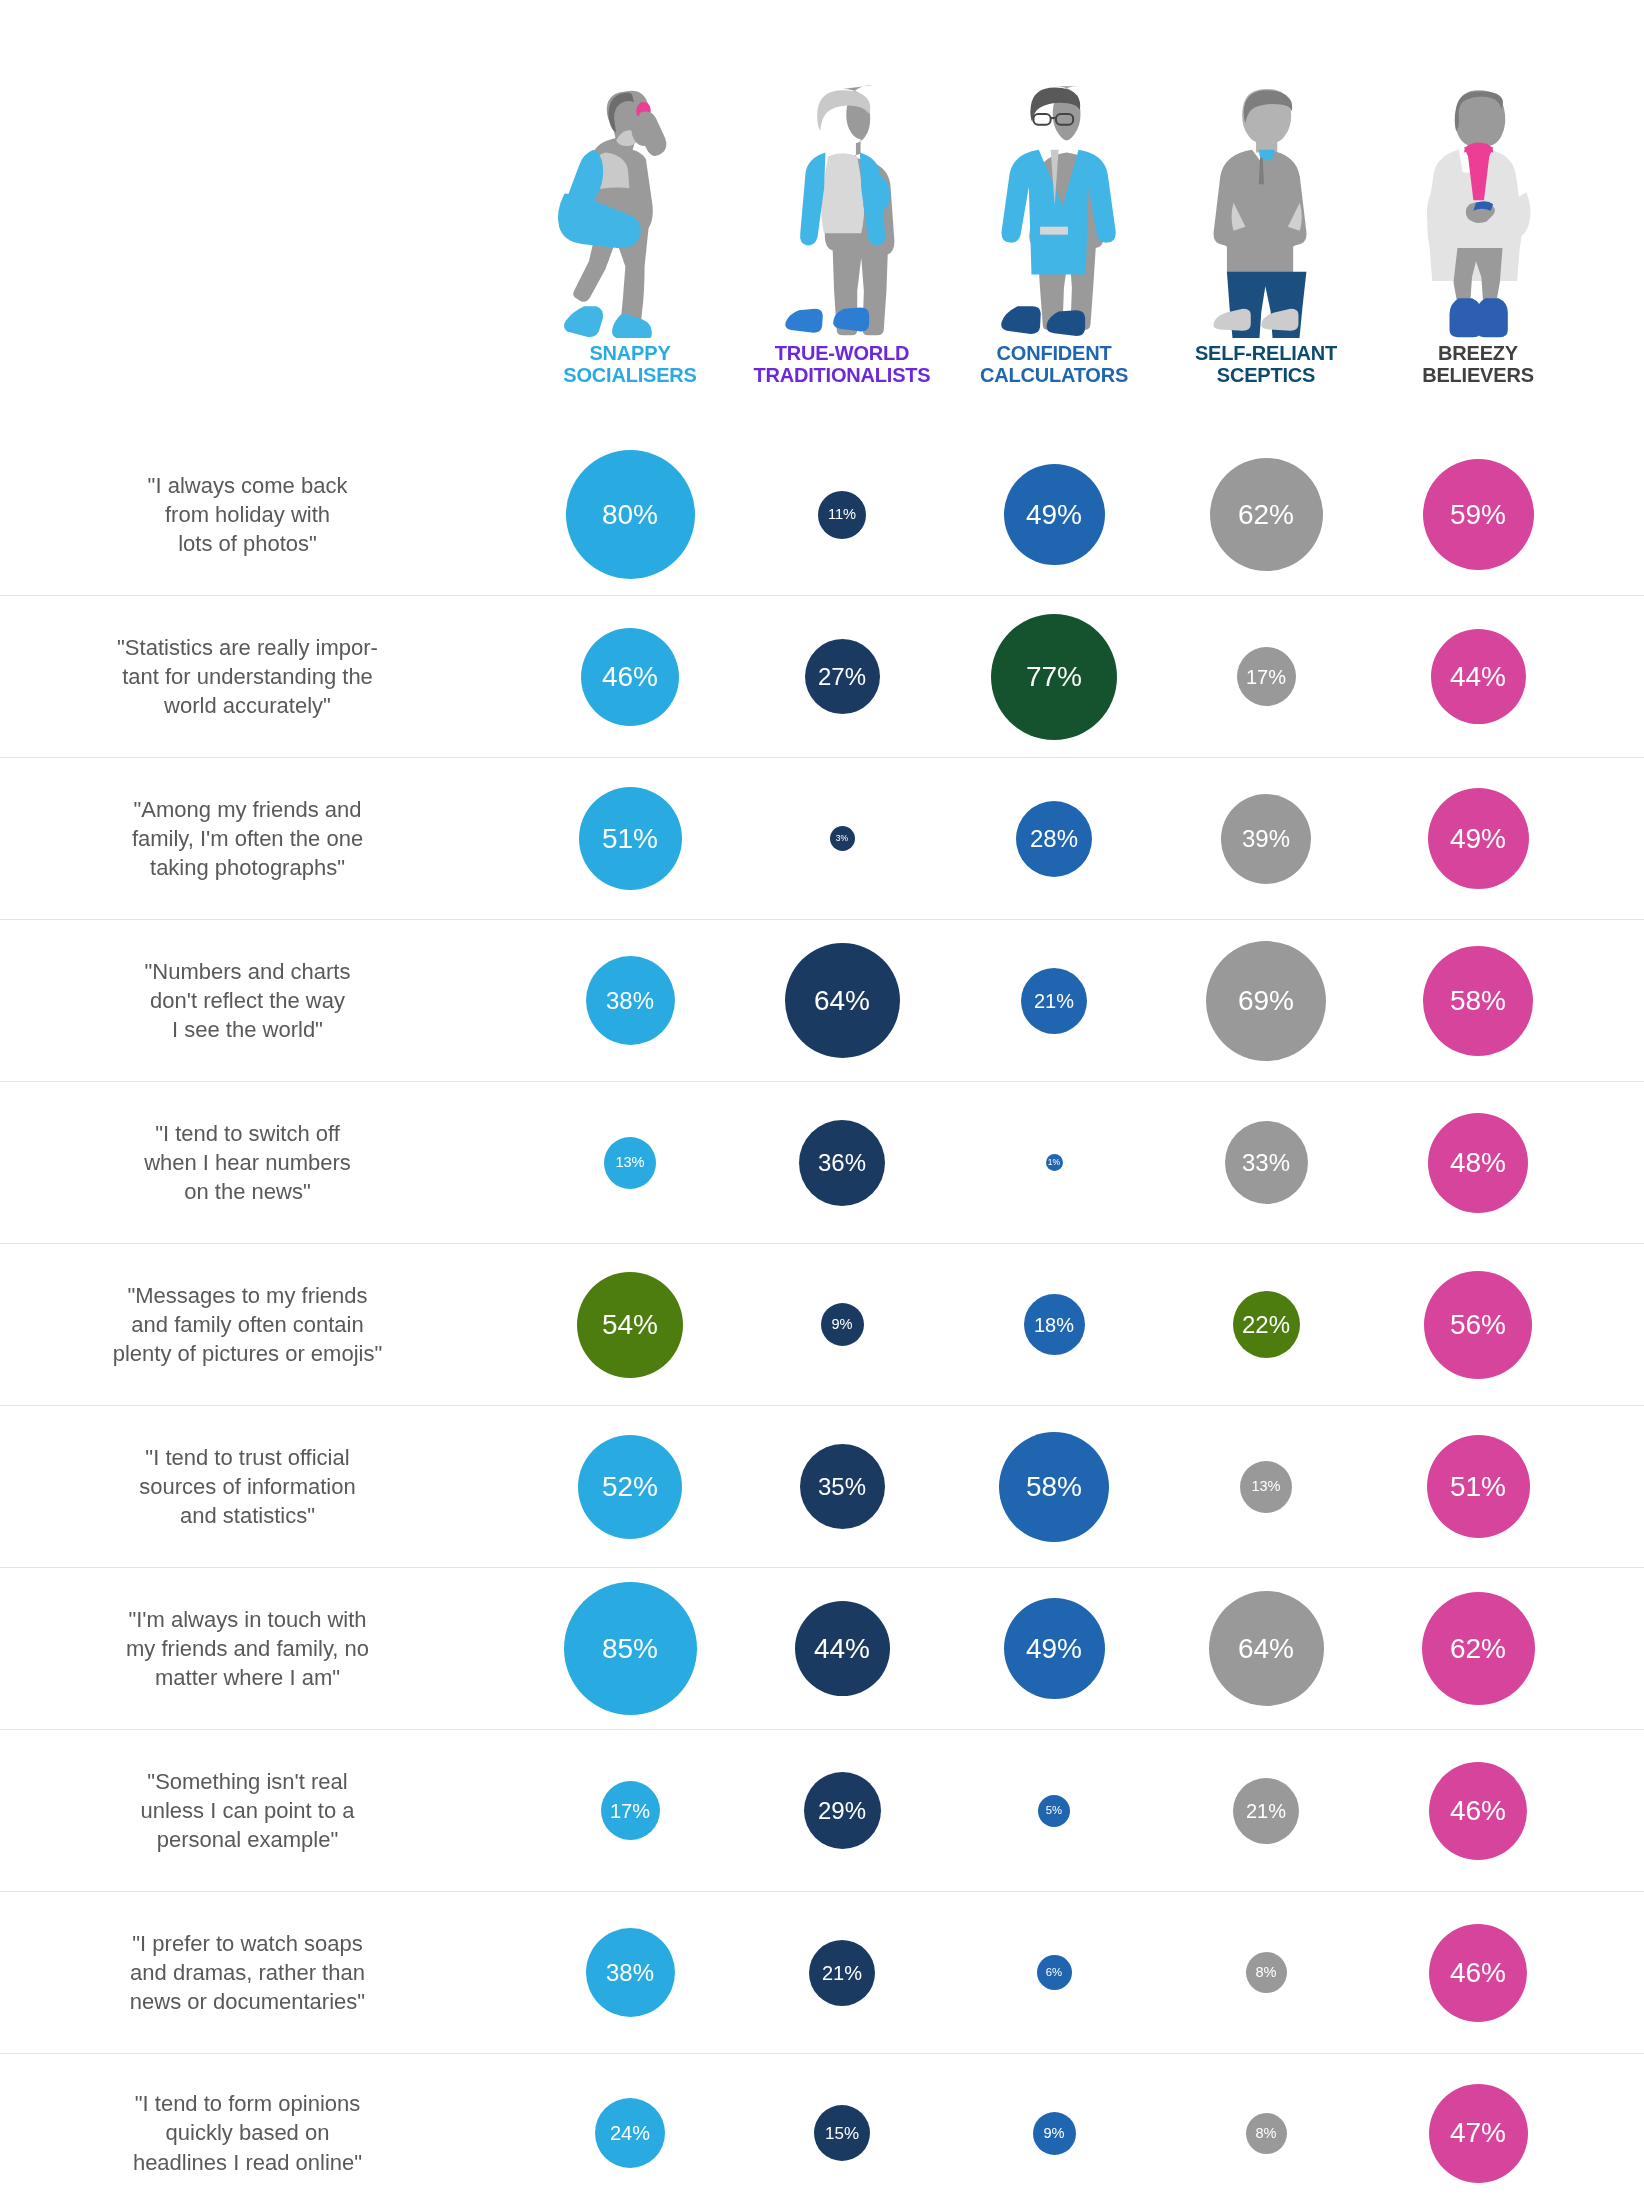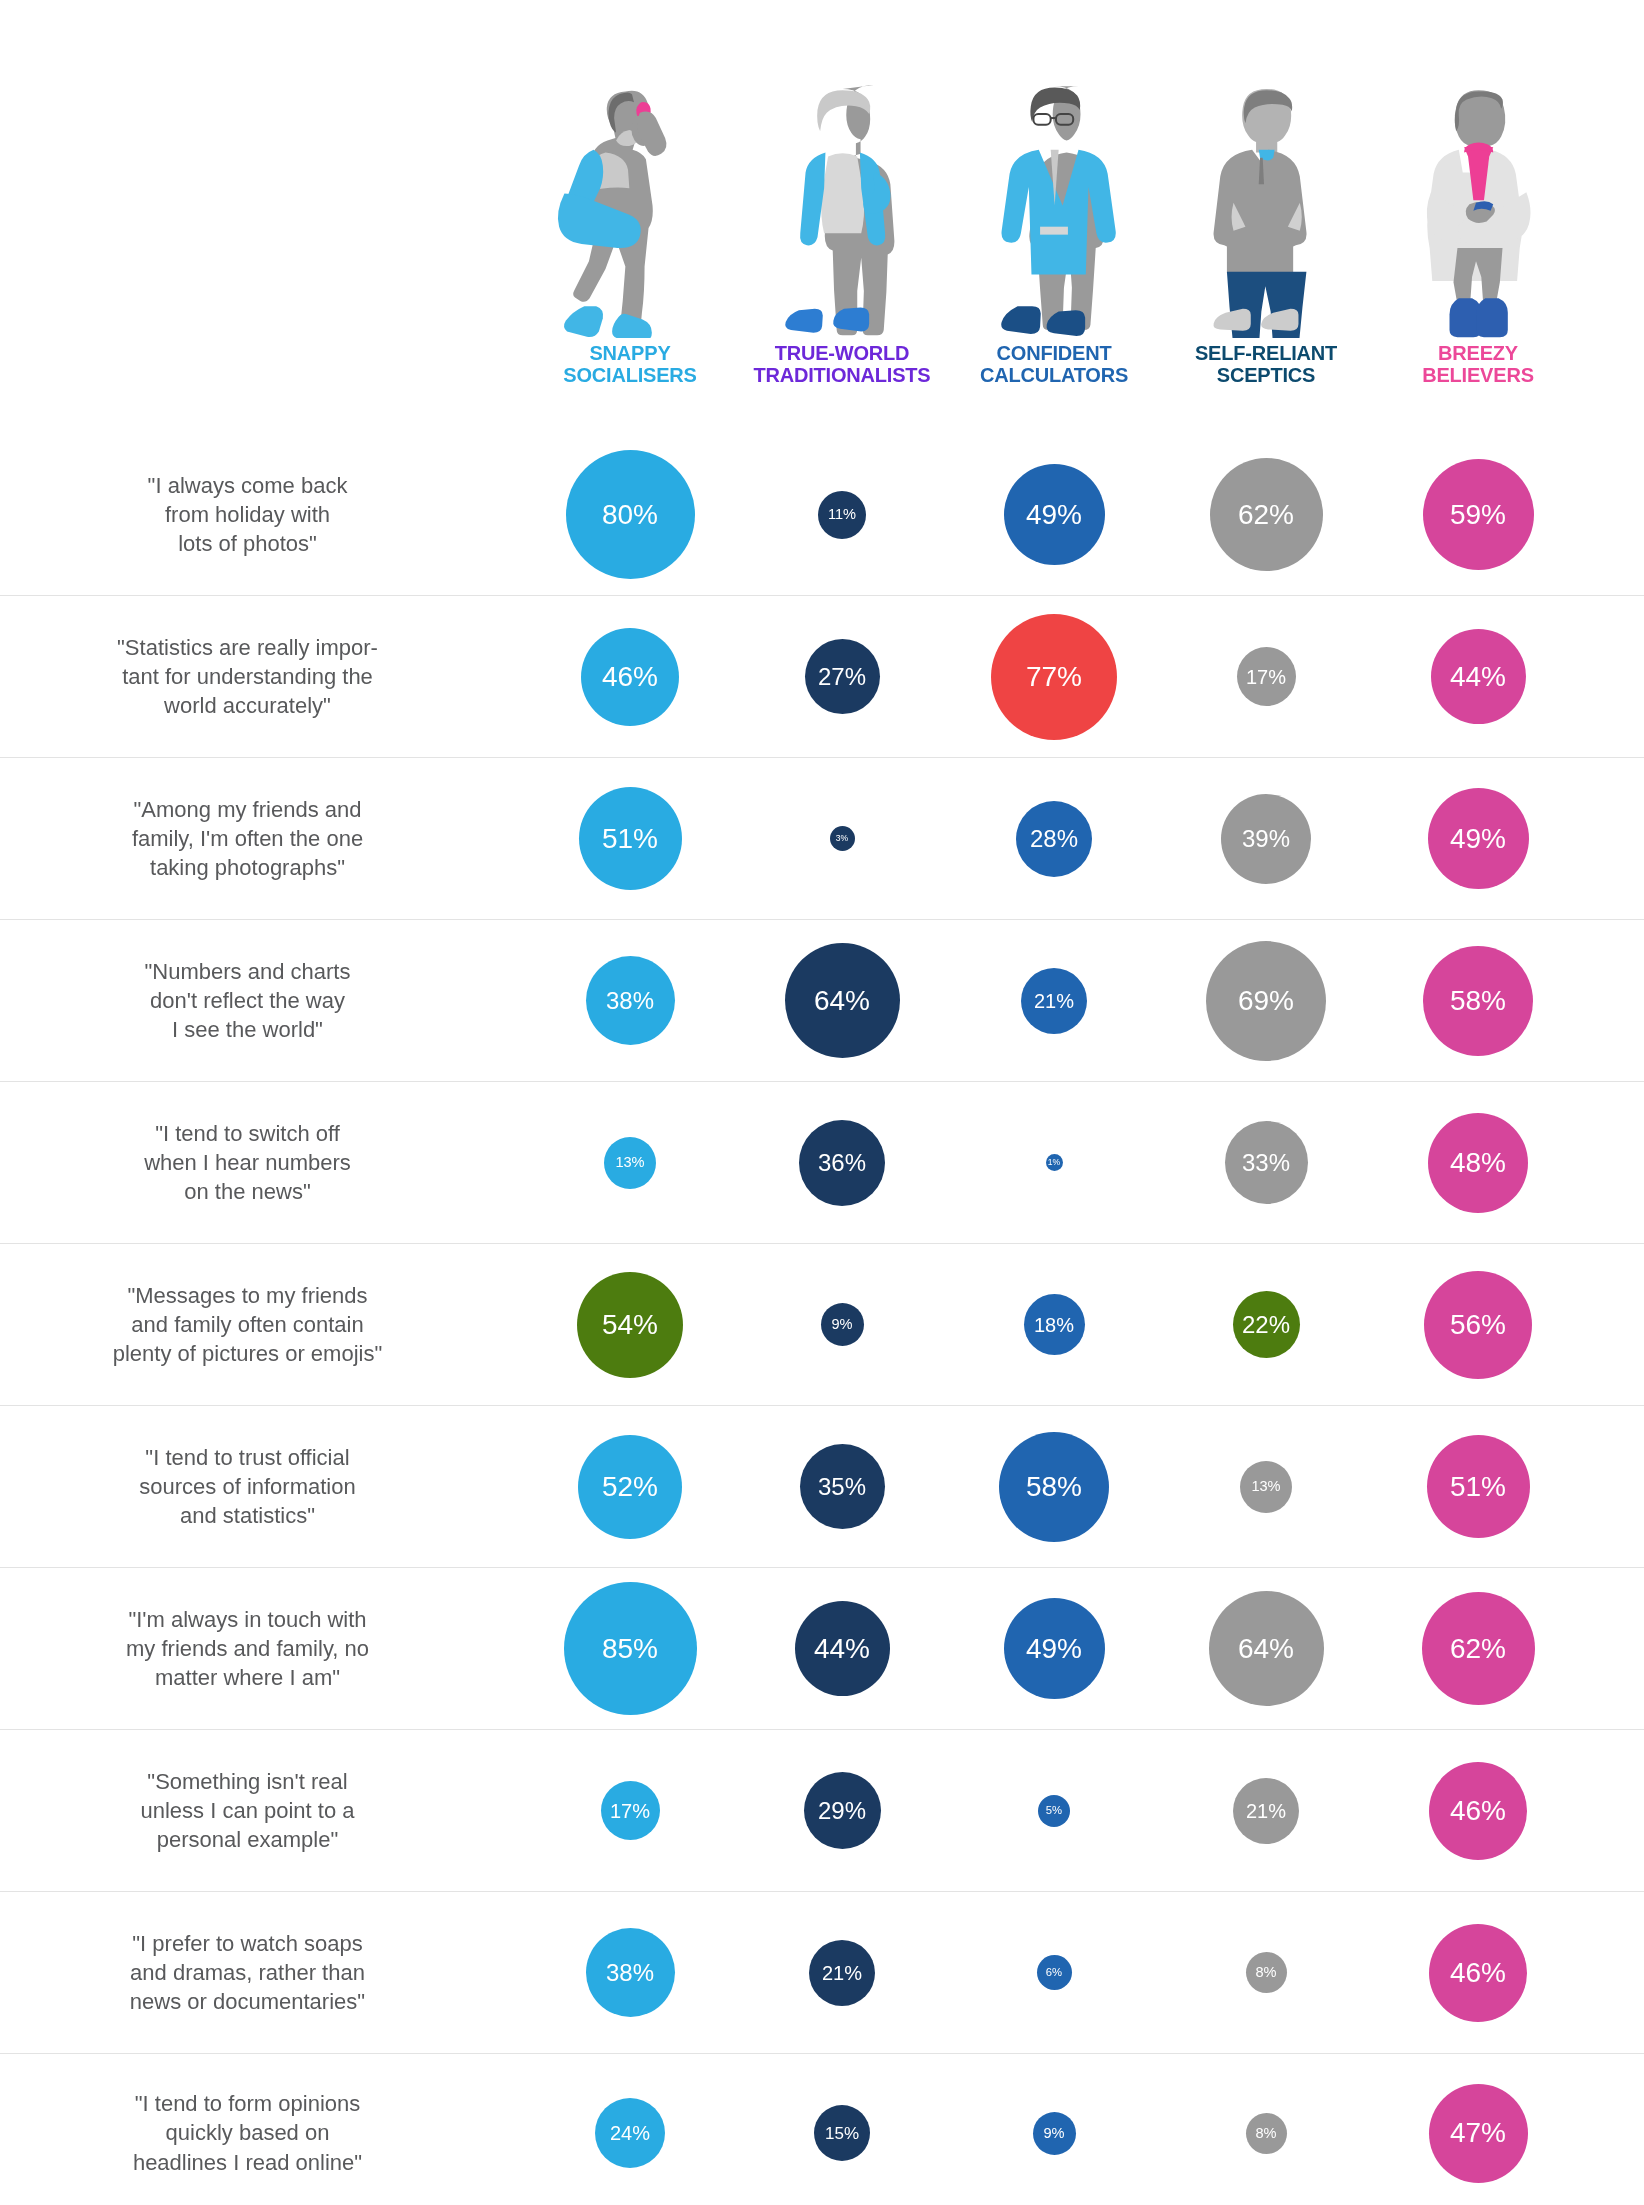--- a/index.html
+++ b/index.html
@@ -164,21 +164,21 @@
       <path d="M54 180 q-10 26 -4 48 q6 22 30 26 l44 4 q26 2 32 -14 q6 -18 -16 -24 l-40 -12 z" fill="#e3e3e3"></path>
       <path d="M198 180 q10 26 4 48 q-6 22 -30 26 l-44 4 q-26 2 -32 -14 q-6 -18 16 -24 l40 -12 z" fill="#e3e3e3"></path>
       <path d="M112 198 q22 -8 34 2 q8 6 2 14 l-10 10 q-16 6 -28 -4 q-8 -12 2 -22 z" fill="#9a9a9a"></path>
       <path d="M122 196 q16 -6 26 2 l-4 10 q-14 -6 -26 0 z" fill="#2D5FB0"></path>
       <path d="M94 264 l68 0 l-4 52 q-4 26 -10 48 l-14 0 l-4 -56 l-8 -24 l-6 24 l-4 56 l-14 0 q-6 -22 -10 -48 z" fill="#9a9a9a"></path>
       <path d="M96 340 q-14 8 -14 24 l0 24 q0 10 12 11 l24 0 q12 0 12 -11 l0 -26 q0 -16 -14 -22 z" fill="#2D5FB0"></path>
       <path d="M136 340 q-14 8 -14 24 l0 24 q0 10 12 11 l24 0 q12 0 12 -11 l0 -26 q0 -16 -14 -22 z" fill="#2D5FB0"></path>
     </g>
           </svg>
         </div>
-        <div class="persona-label" style="color: #ec4899;">
+        <div class="persona-label" style="color: #404040;">
           <div>BREEZY</div>
           <div>BELIEVERS</div>
         </div>
       </div>
     </div>
 
   <div class="rows">
       <div class="row" style="height: 161px;">
         <div class="statement">
           <div>"I always come back</div>
@@ -210,21 +210,21 @@
           <div>world accurately"</div>
         </div>
         <div class="bubbles">
           <div class="cell">
             <div class="bubble" style="width: 98px; height: 98px; background: rgb(41, 171, 226); font-size: 28px;">46%</div>
           </div>
           <div class="cell">
             <div class="bubble" style="width: 75px; height: 75px; background: rgb(27, 58, 97); font-size: 24px;">27%</div>
           </div>
           <div class="cell">
-            <div class="bubble" style="width: 126px; height: 126px; background: #ef4444; font-size: 28px;">77%</div>
+            <div class="bubble" style="width: 126px; height: 126px; background: #14532d; font-size: 28px;">77%</div>
           </div>
           <div class="cell">
             <div class="bubble" style="width: 59px; height: 59px; background: rgb(153, 153, 153); font-size: 20px;">17%</div>
           </div>
           <div class="cell">
             <div class="bubble" style="width: 95px; height: 95px; background: rgb(214, 69, 155); font-size: 28px;">44%</div>
           </div>
         </div>
       </div>
       <div class="row" style="height: 161px;">

